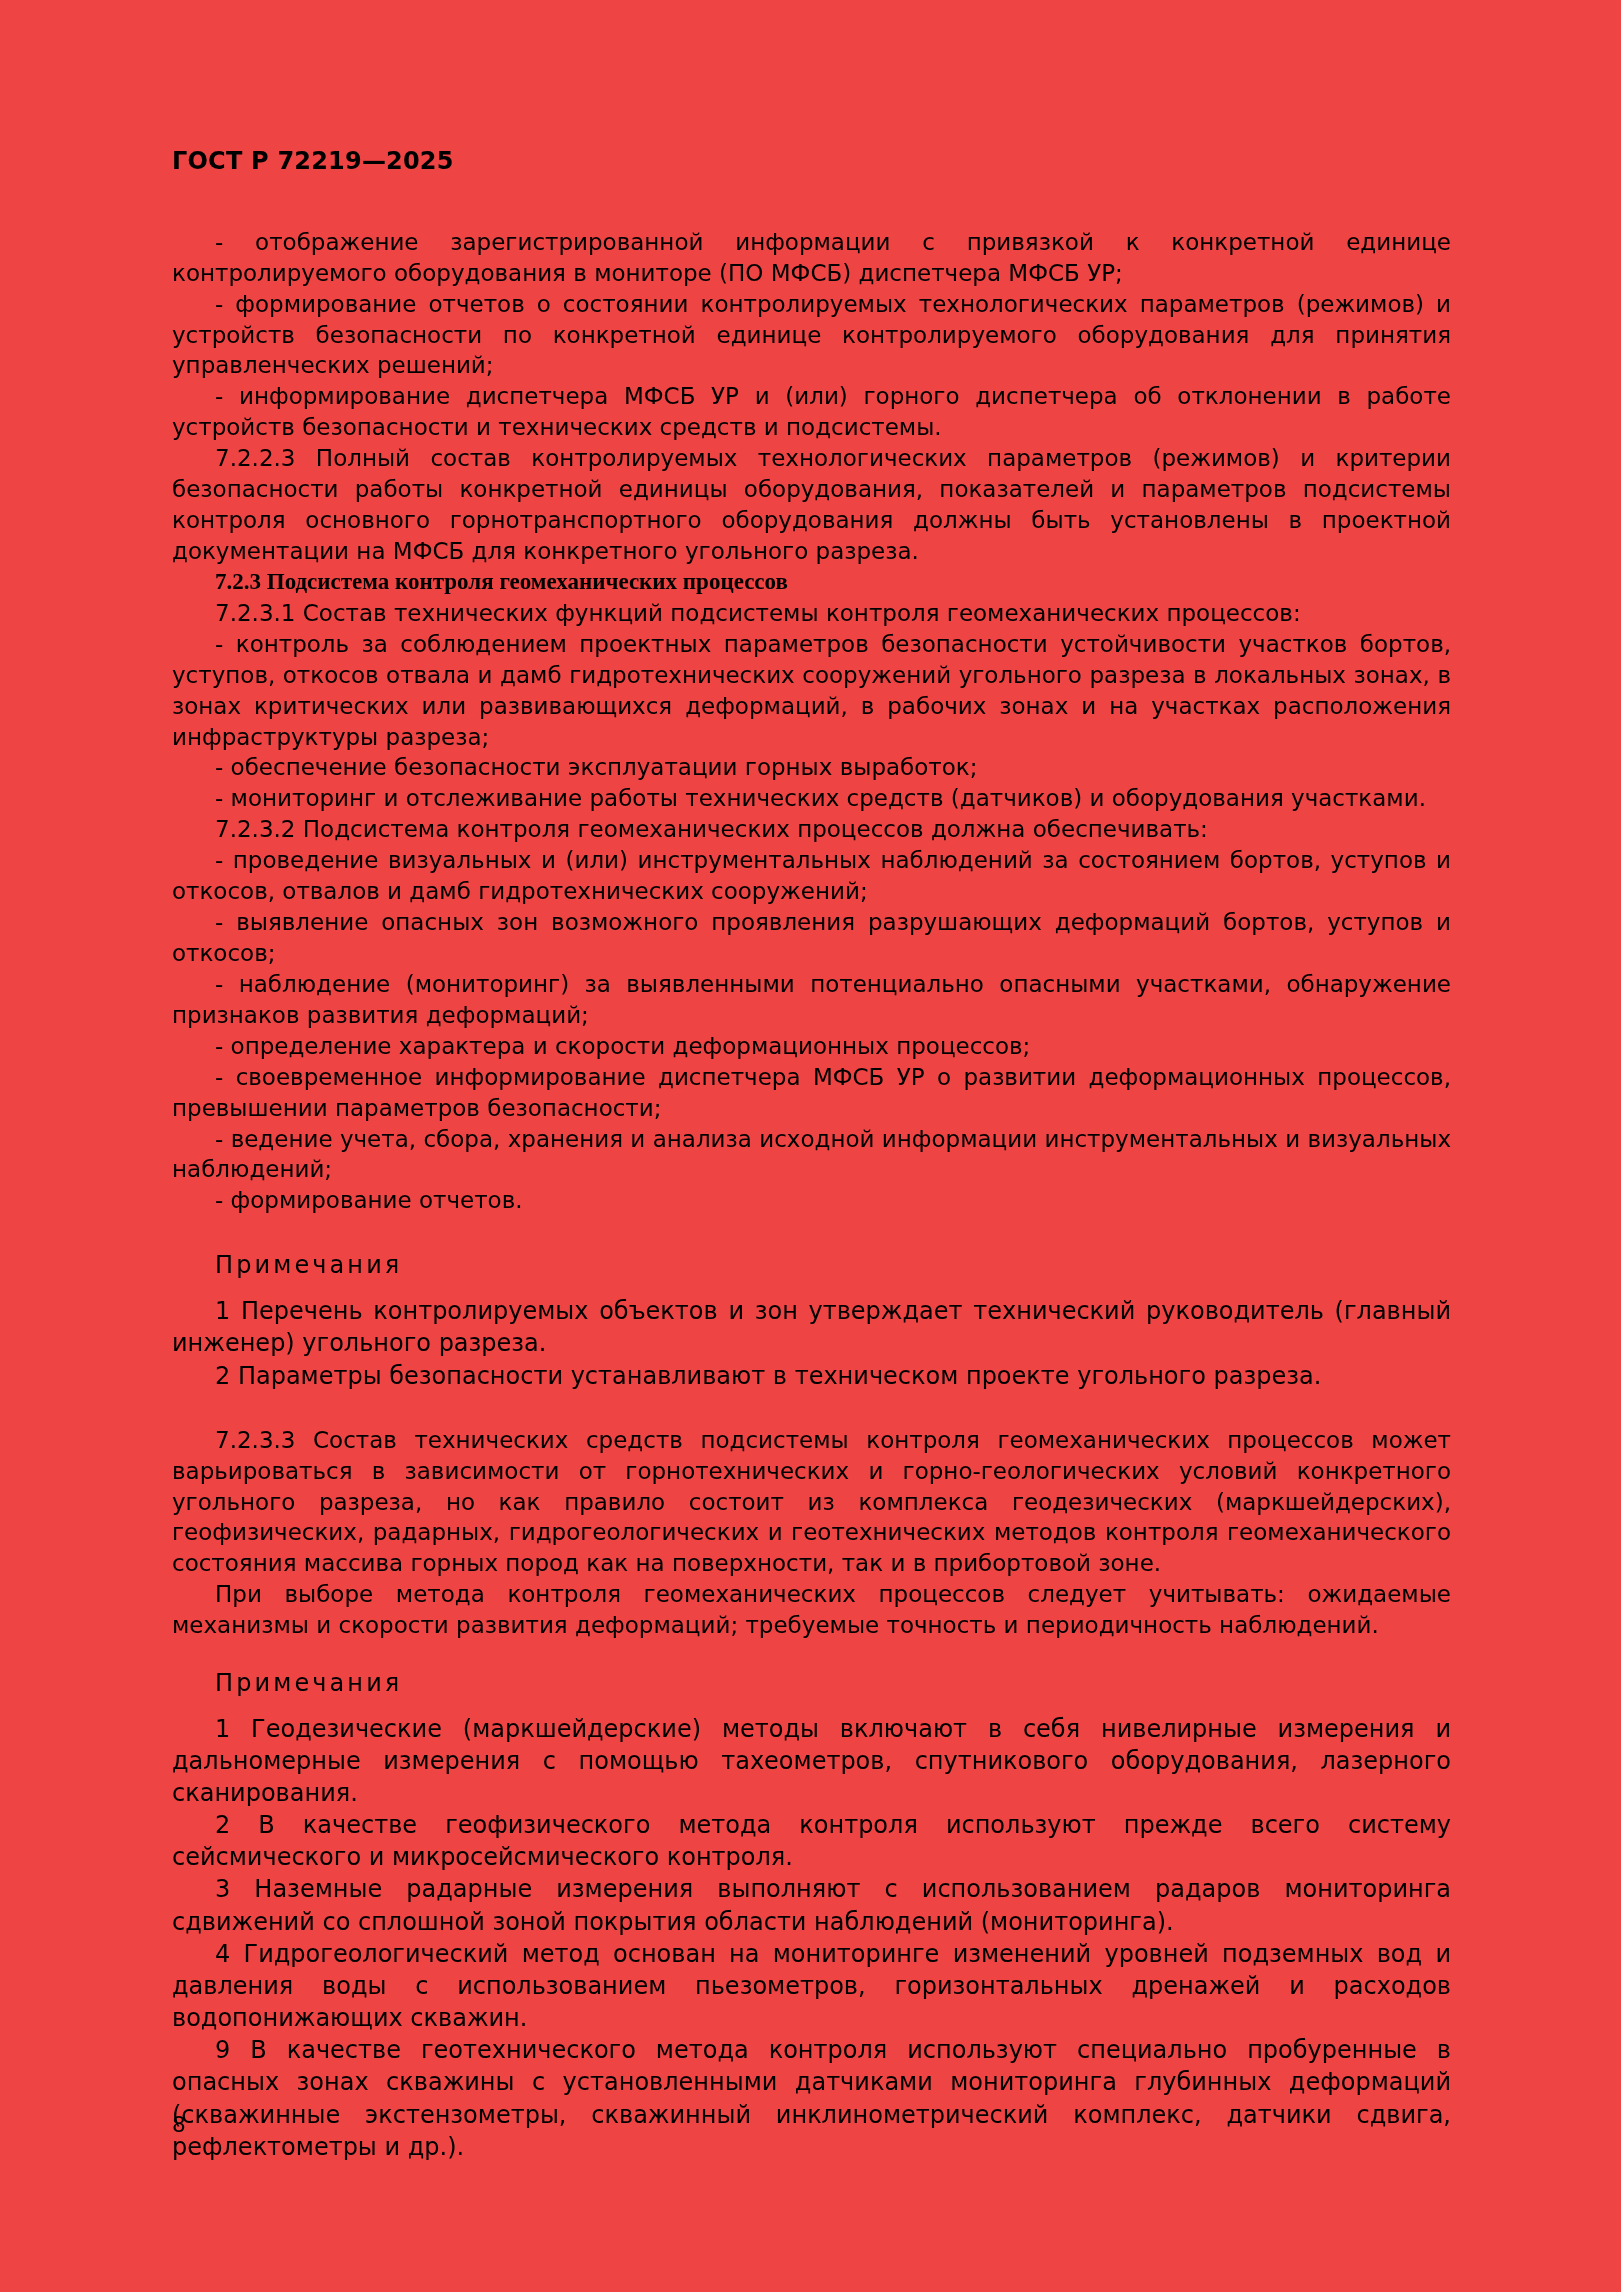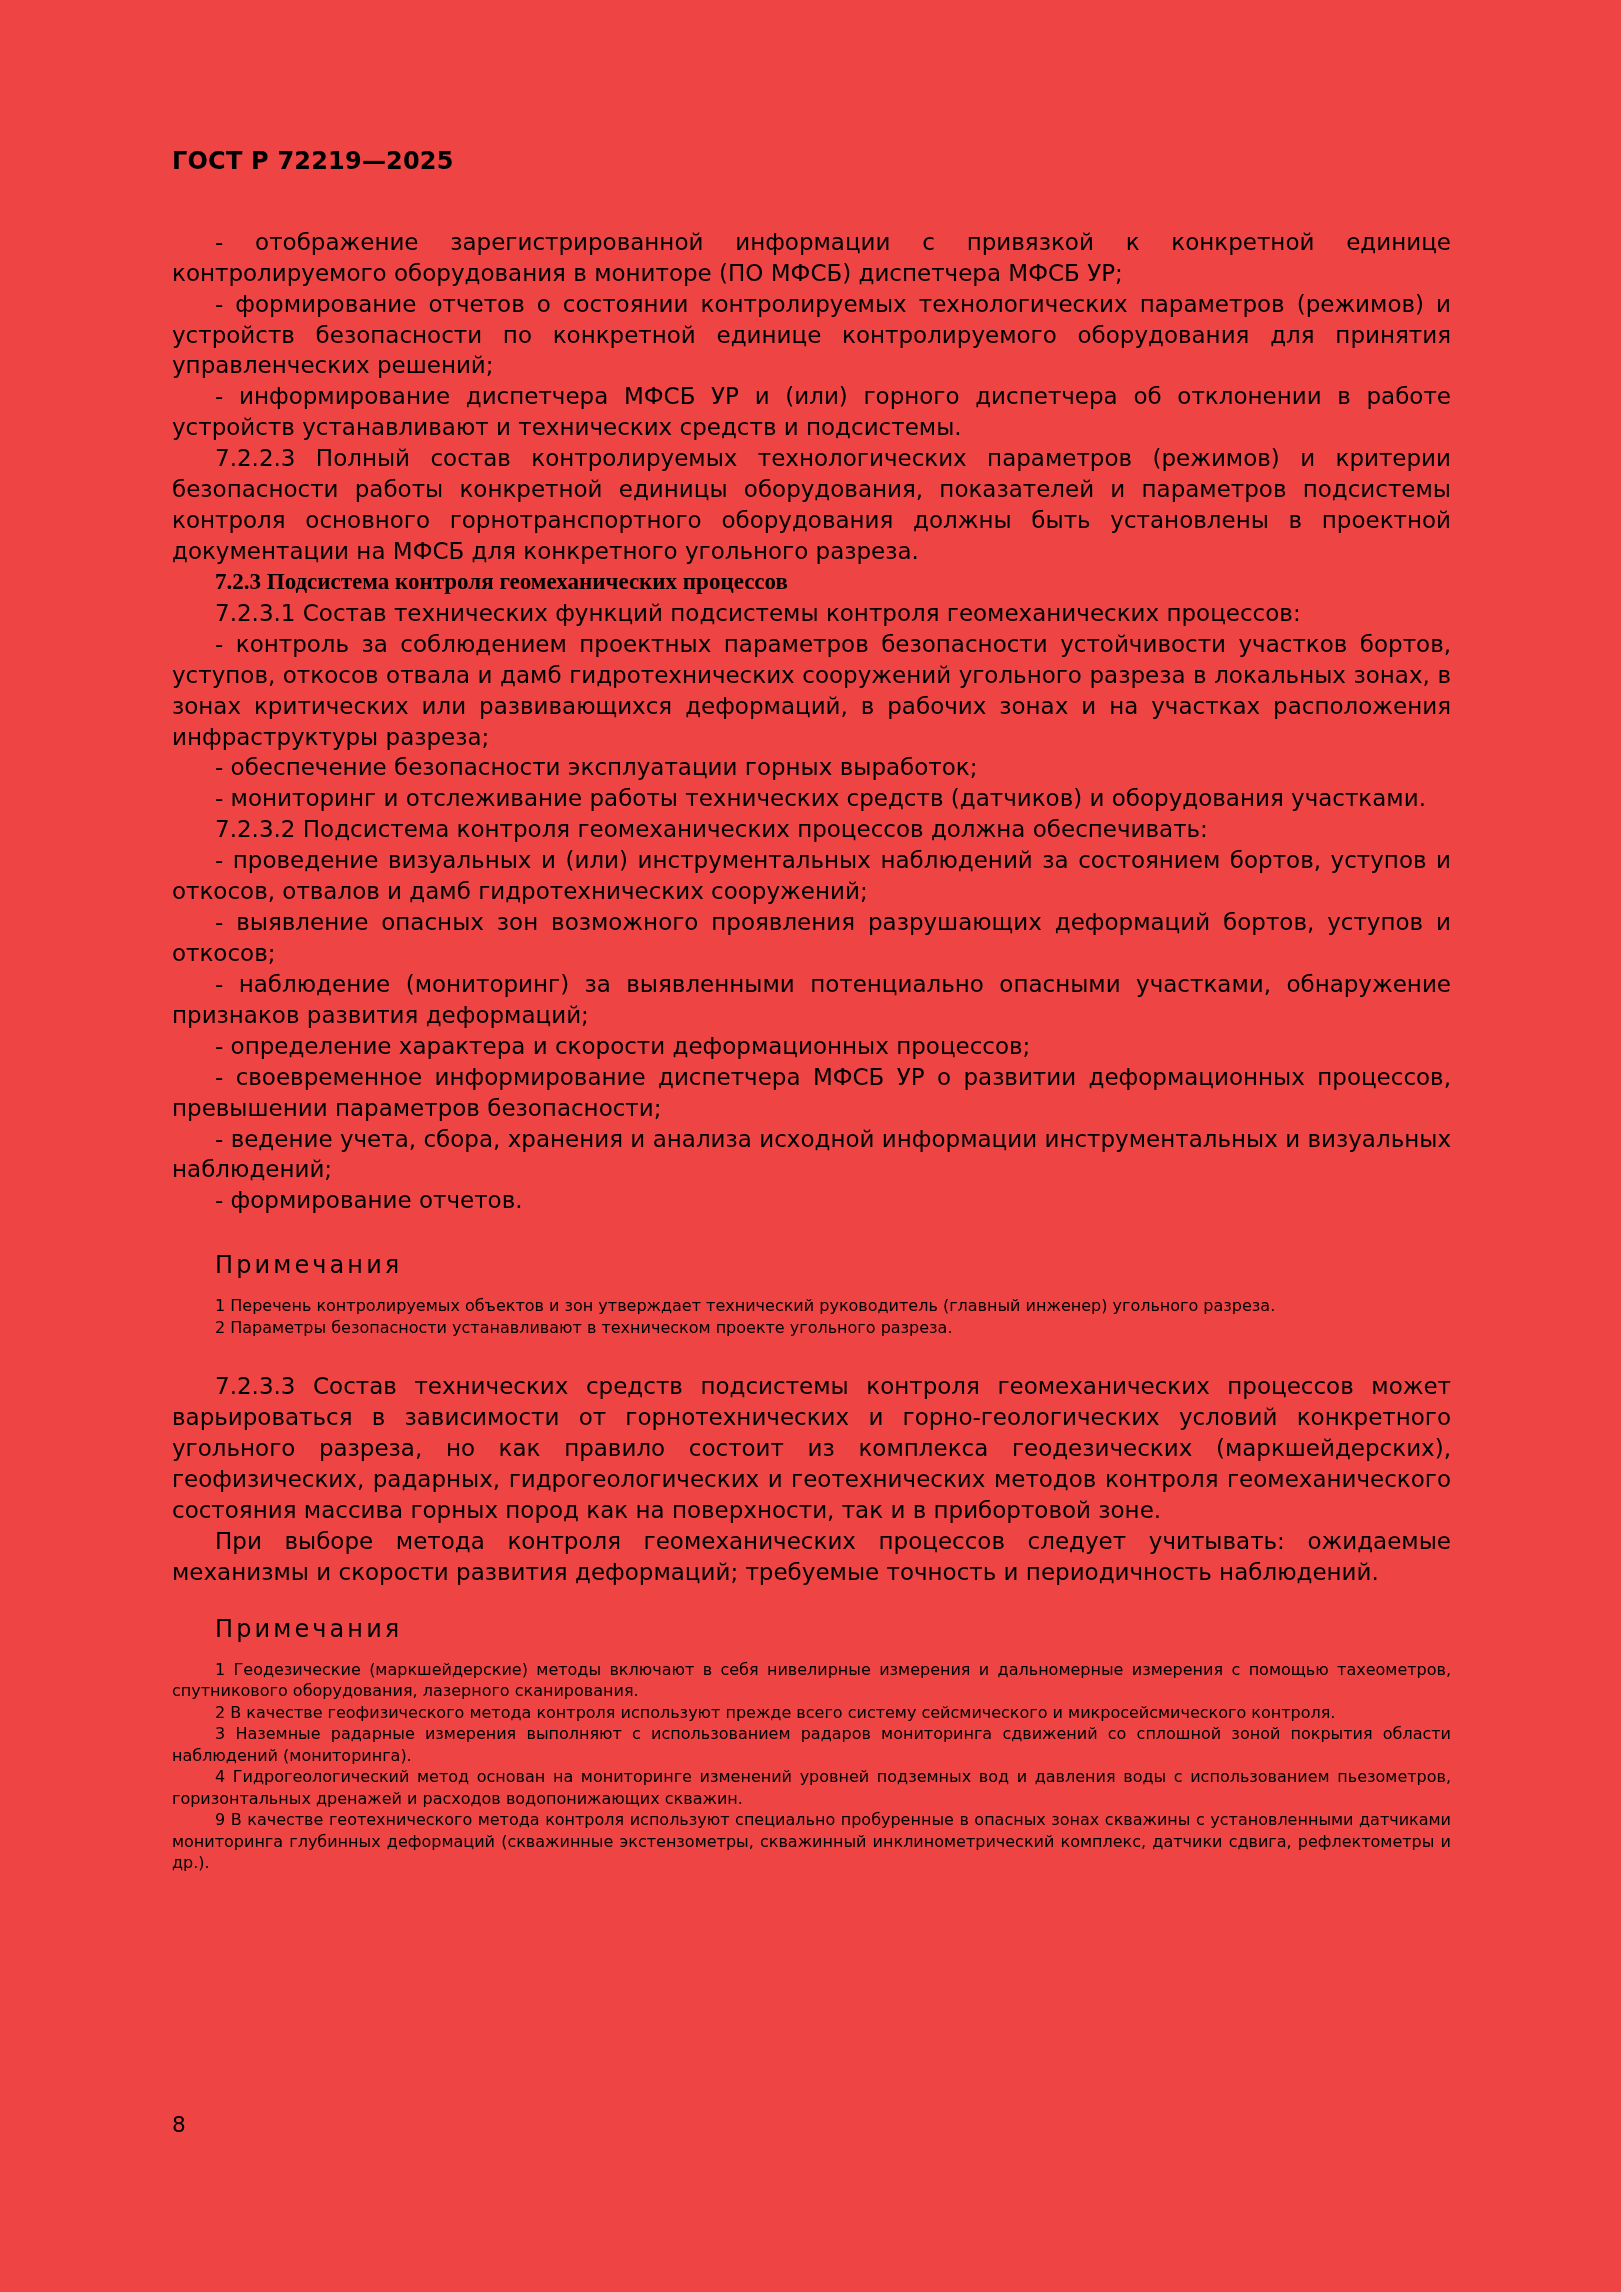--- a/index.html
+++ b/index.html
@@ -48,21 +48,21 @@
     font-weight: bold;
     font-family: Liberation Serif, serif;
   }
   .note-head {
     font-size: 24px;
     letter-spacing: 3.1px;
     margin: 0;
     text-indent: 43px;
   }
   .note {
-    font-size: 16px;
+    font-size: 24px;
     line-height: 1.34;
     text-align: justify;
     text-indent: 43px;
     margin: 0;
   }
   .gap-s { height: 13.7px; }
   .gap-m { height: 25.5px; }
   .gap-l { height: 33px; }
   .page-number {
     position: absolute;
@@ -75,21 +75,21 @@
 <body>
 
 <div class="page">
 
   <div class="content">
 
     <h1 class="header-title">ГОСТ Р 72219—2025</h1>
 
     <p class="ind">- отображение зарегистрированной информации с привязкой к конкретной единице контролируемого оборудования в мониторе (ПО МФСБ) диспетчера МФСБ УР;</p>
     <p class="ind">- формирование отчетов о состоянии контролируемых технологических параметров (режимов) и устройств безопасности по конкретной единице контролируемого оборудования для принятия управленческих решений;</p>
-    <p class="ind">- информирование диспетчера МФСБ УР и (или) горного диспетчера об отклонении в работе устройств устанавливают и технических средств и подсистемы.</p>
+    <p class="ind">- информирование диспетчера МФСБ УР и (или) горного диспетчера об отклонении в работе устройств безопасности и технических средств и подсистемы.</p>
     <p class="ind">7.2.2.3 Полный состав контролируемых технологических параметров (режимов) и критерии безопасности работы конкретной единицы оборудования, показателей и параметров подсистемы контроля основного горнотранспортного оборудования должны быть установлены в проектной документации на МФСБ для конкретного угольного разреза.</p>
 
     <p class="ind bold">7.2.3 Подсистема контроля геомеханических процессов</p>
 
     <p class="ind">7.2.3.1 Состав технических функций подсистемы контроля геомеханических процессов:</p>
     <p class="ind">- контроль за соблюдением проектных параметров безопасности устойчивости участков бортов, уступов, откосов отвала и дамб гидротехнических сооружений угольного разреза в локальных зонах, в зонах критических или развивающихся деформаций, в рабочих зонах и на участках расположения инфраструктуры разреза;</p>
     <p class="ind">- обеспечение безопасности эксплуатации горных выработок;</p>
     <p class="ind">- мониторинг и отслеживание работы технических средств (датчиков) и оборудования участками.</p>
     <p class="ind">7.2.3.2 Подсистема контроля геомеханических процессов должна обеспечивать:</p>
     <p class="ind">- проведение визуальных и (или) инструментальных наблюдений за состоянием бортов, уступов и откосов, отвалов и дамб гидротехнических сооружений;</p>

